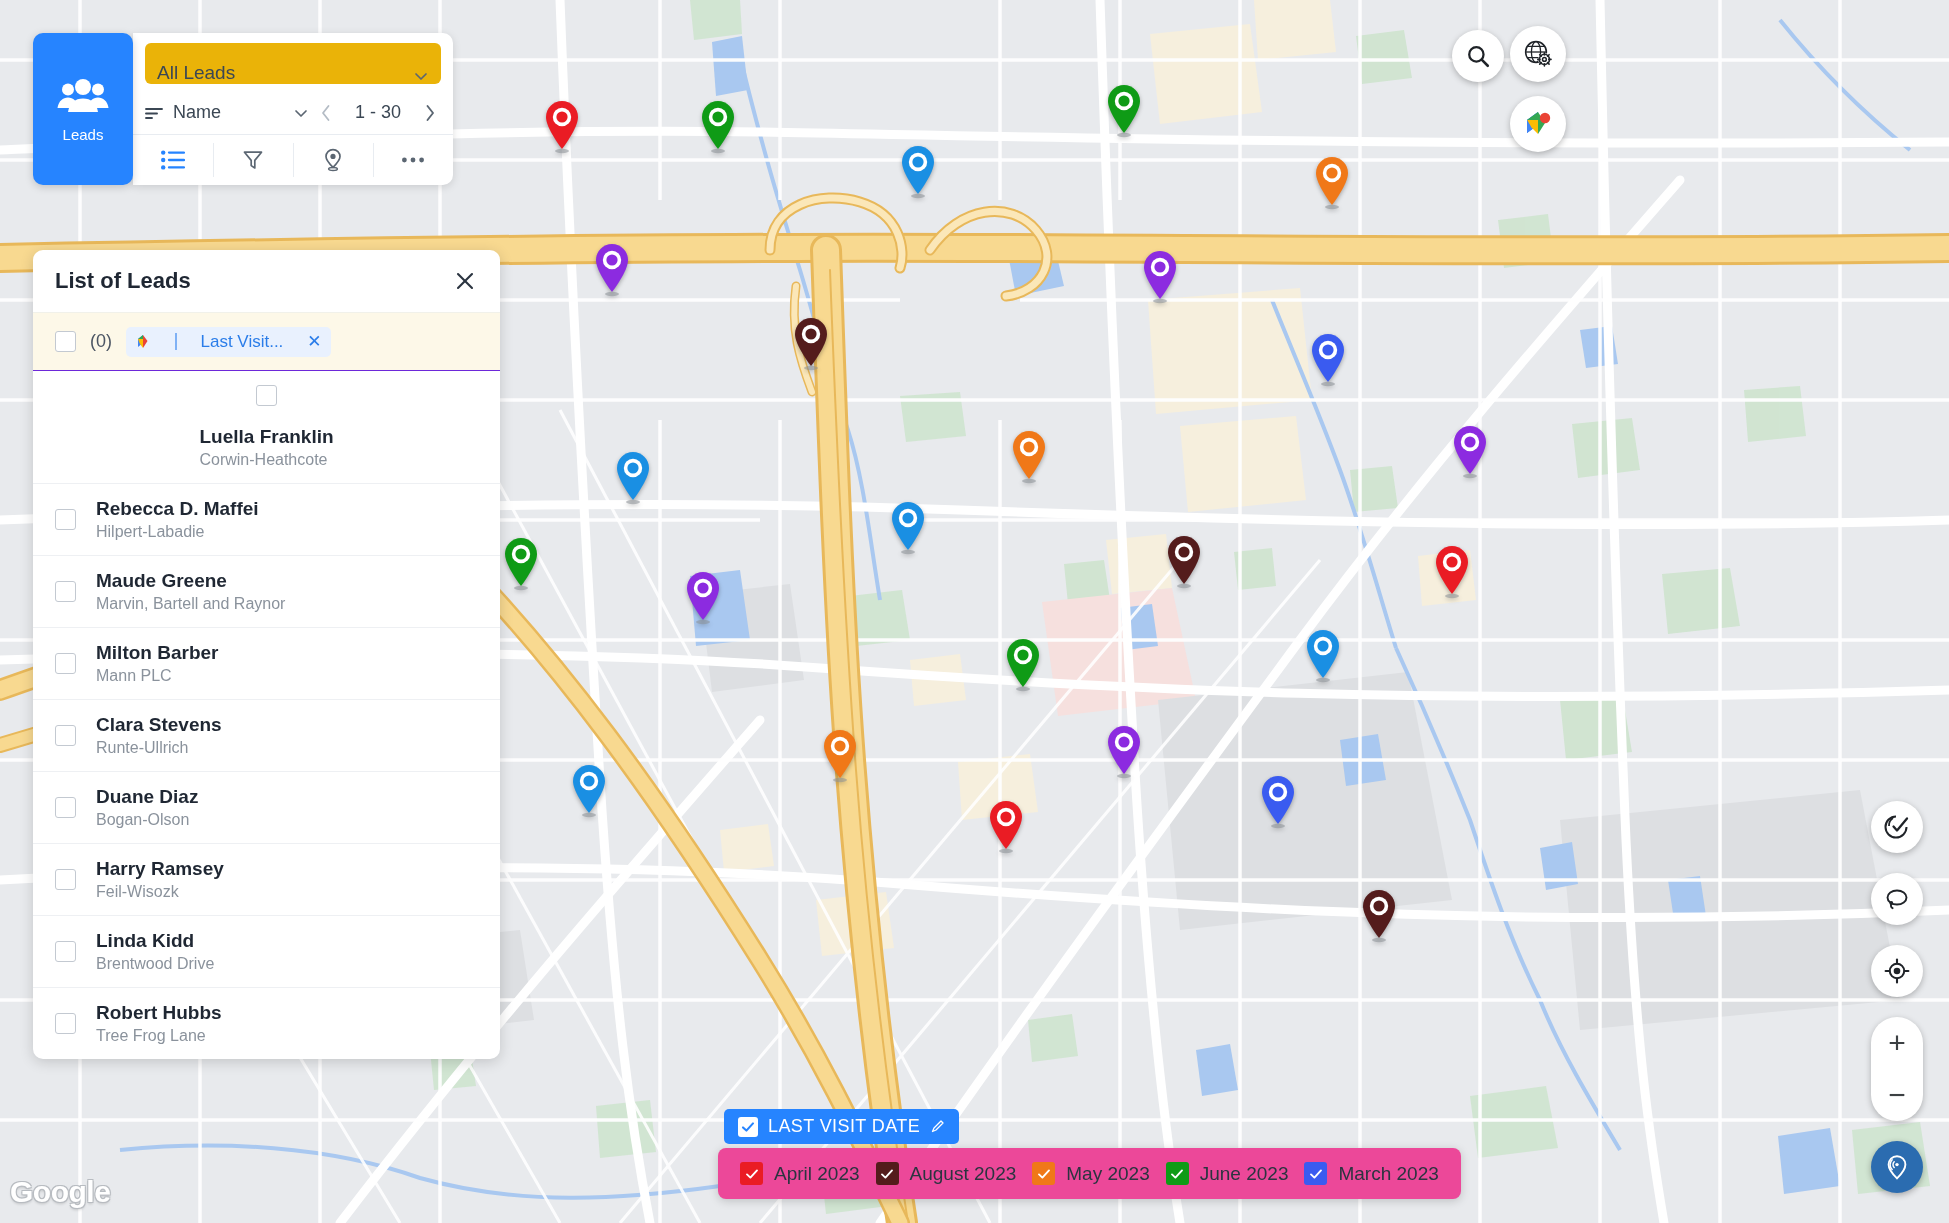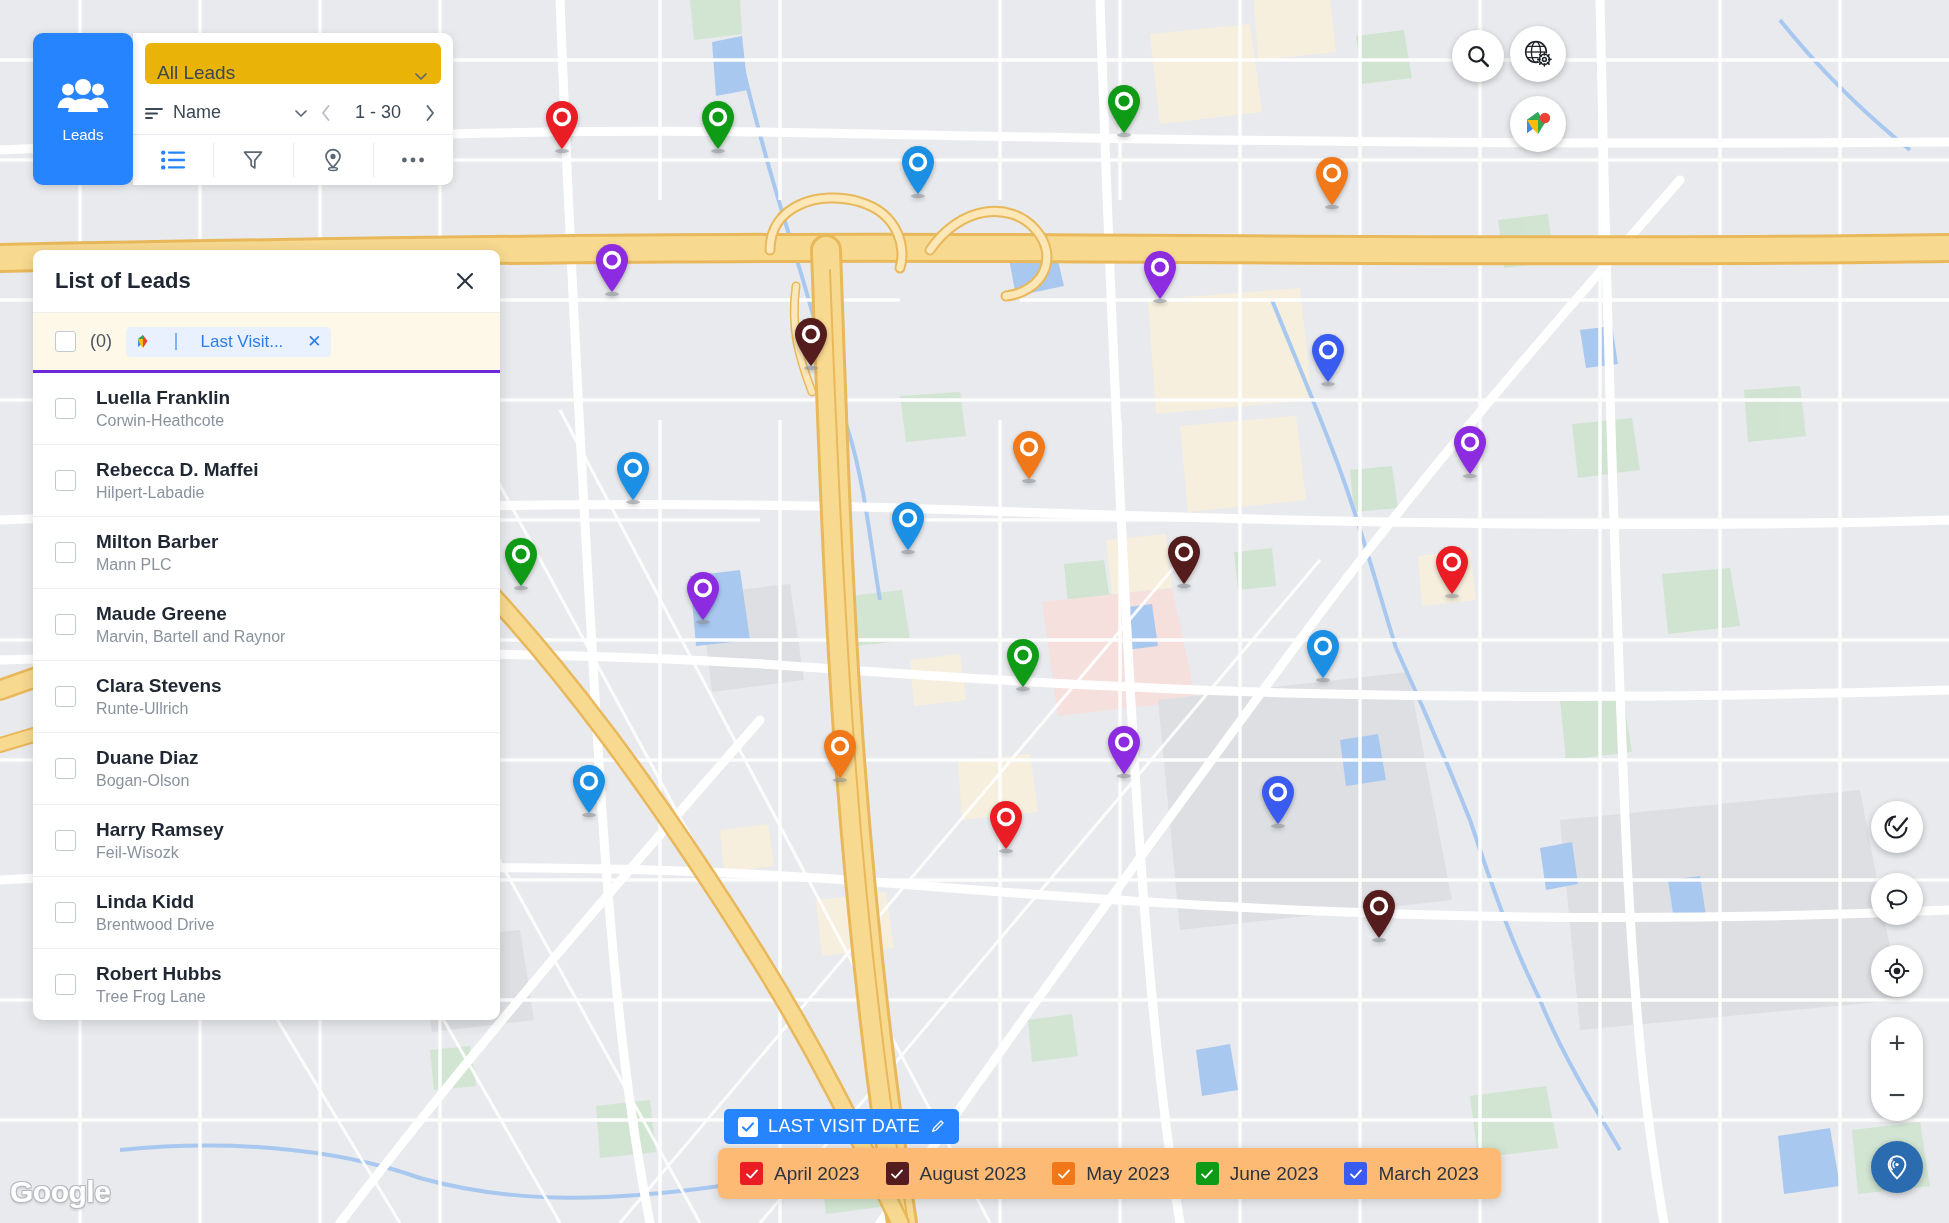--- a/index.html
+++ b/index.html
@@ -148,21 +148,21 @@
   #filter-chip .chip-text { font-size: 17px; color: #2b7de9; }
   #filter-chip .chip-x { font-size: 17px; color: #2b7de9; line-height: 1; }
 
   .lead-row {
     display: flex; align-items: center; gap: 20px;
     padding: 14px 22px;
     border-top: 1px solid #eef0f3;
     min-height: 66px;
     cursor: pointer;
   }
-  .lead-row:first-of-type { border-top: 3px solid #6d28d9; }
+  .lead-row:first-of-type { border-top: 1px solid #6d28d9; flex-direction: column; }
   .lead-texts { display: flex; flex-direction: column; gap: 3px; }
   .lead-name { font-size: 19px; font-weight: 700; color: #1f2733; }
   .lead-company { font-size: 16px; color: #8a929c; }
 
   
   .circ-btn {
     position: absolute;
     width: 52px; height: 52px; border-radius: 50%;
     background: #fff;
     box-shadow: 0 2px 6px rgba(0,0,0,.26);
@@ -215,24 +215,24 @@
     border-radius: 5px;
     font-size: 18px; letter-spacing: .4px;
     cursor: pointer;
     position: relative; left: 6px; margin-bottom: 4px;
   }
   #legend-title .lt-box {
     width: 20px; height: 20px; background: #fff; border-radius: 3px;
     display: flex; align-items: center; justify-content: center;
   }
   #legend-body {
-    background: #fdba74;
+    background: #ec4899;
     border-radius: 8px;
     box-shadow: 0 2px 10px rgba(0,0,0,.18);
-    display: flex; align-items: center; gap: 26px;
+    display: flex; align-items: center; gap: 16px;
     padding: 14px 22px;
   }
   .leg-item { display: flex; align-items: center; gap: 11px; cursor: pointer; }
   .leg-box {
     width: 23px; height: 23px; border-radius: 3px;
     display: flex; align-items: center; justify-content: center;
     color: #fff; font-size: 15px; line-height: 1;
   }
   .leg-label { font-size: 19px; color: #2b3440; }
 </style>
@@ -834,29 +834,29 @@
         <div class="lead-row">
           <div class="cbox"></div>
           <div class="lead-texts">
             <div class="lead-name">Rebecca D. Maffei</div>
             <div class="lead-company">Hilpert-Labadie</div>
           </div>
         </div>
         <div class="lead-row">
           <div class="cbox"></div>
           <div class="lead-texts">
-            <div class="lead-name">Milton Barber</div>
-            <div class="lead-company">Mann PLC</div>
+            <div class="lead-name">Maude Greene</div>
+            <div class="lead-company">Marvin, Bartell and Raynor</div>
           </div>
         </div>
         <div class="lead-row">
           <div class="cbox"></div>
           <div class="lead-texts">
-            <div class="lead-name">Maude Greene</div>
-            <div class="lead-company">Marvin, Bartell and Raynor</div>
+            <div class="lead-name">Milton Barber</div>
+            <div class="lead-company">Mann PLC</div>
           </div>
         </div>
         <div class="lead-row">
           <div class="cbox"></div>
           <div class="lead-texts">
             <div class="lead-name">Clara Stevens</div>
             <div class="lead-company">Runte-Ullrich</div>
           </div>
         </div>
         <div class="lead-row">

